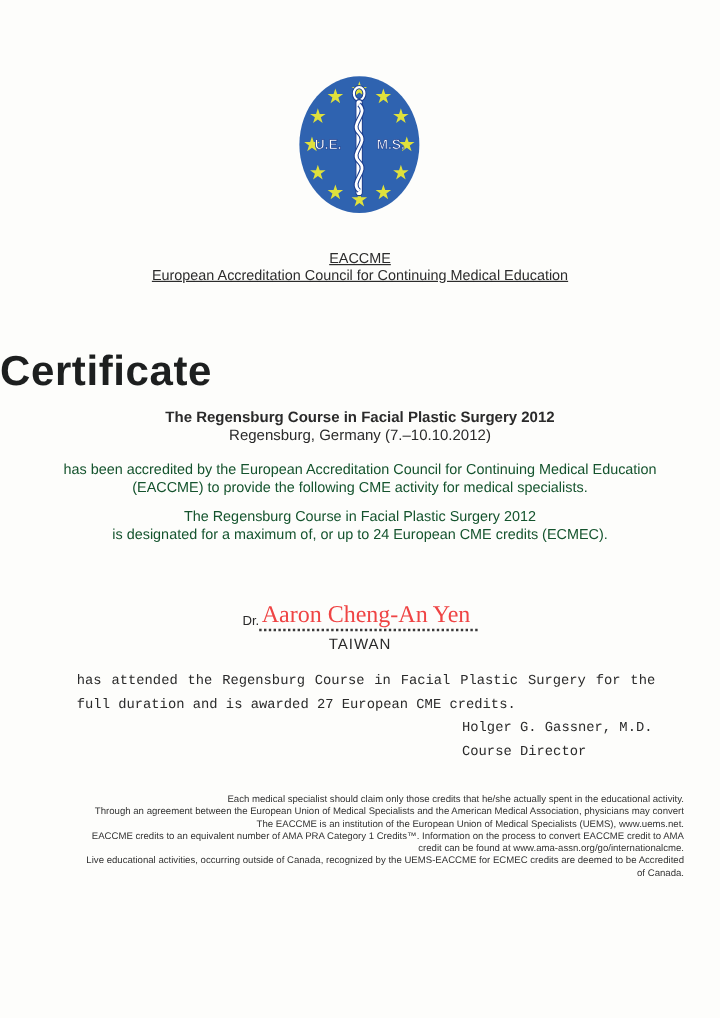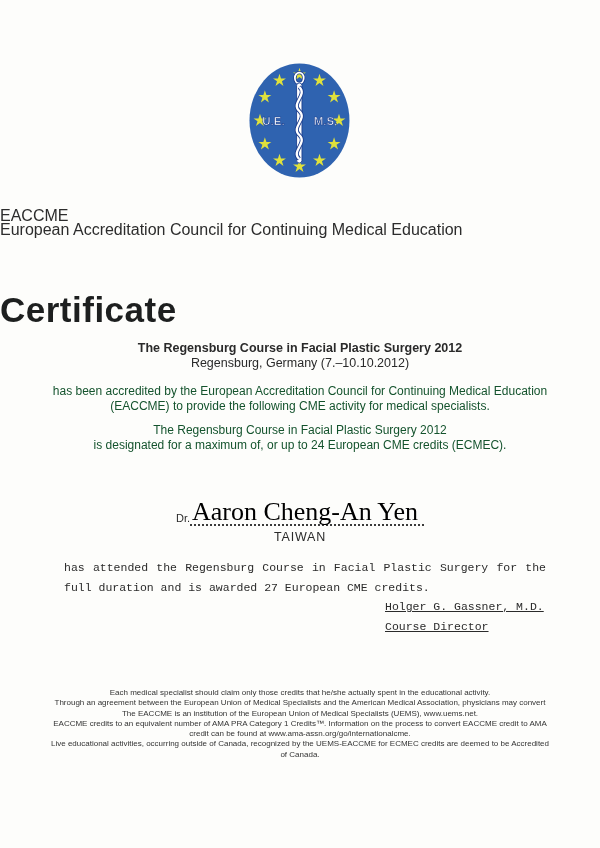--- a/index.html
+++ b/index.html
@@ -25,24 +25,25 @@
     height: 117px;
   }
   .logo-wrap svg { display: block; width: 104px; height: 117px; }
 
   
   .org-header {
     position: absolute;
     top: 209px;
     left: 0;
     width: 100%;
-    text-align: left;
-    font-size: 16px;
+    text-align: center;
+    font-size: 12px;
     line-height: 13.5px;
     color: #2c2c2c;
+    text-decoration: underline;
   }
 
   
   .cert-title {
     position: absolute;
     top: 291px;
     left: 0;
     width: 100%;
     text-align: left;
     font-size: 35px;
@@ -86,23 +87,23 @@
     text-align: center;
   }
   .name-row { display: inline-flex; align-items: flex-end; text-align: right; }
   .dr-prefix {
     font-size: 11px;
     color: #2a2a2a;
     padding-bottom: 2px;
   }
   .recipient-name {
     font-family: "Liberation Serif", serif;
-    font-size: 26px;
+    font-size: 20px;
     line-height: 22px;
-    color: #000000;
+    color: #ef4444;
     border-bottom: 2px dotted #3a3a3a;
     padding: 0 6px 1px 2px;
   }
   .recipient-country {
     margin-top: 4px;
     font-size: 12.5px;
     letter-spacing: 0.8px;
     color: #2a2a2a;
   }
 
@@ -116,29 +117,29 @@
     font-size: 11.5px;
     line-height: 19.5px;
     color: #2b2b2b;
     white-space: nowrap;
   }
   .tw-justify {
     white-space: normal;
     text-align: justify;
     text-align-last: justify;
   }
-  .tw-indent { margin-left: 321px; text-decoration: underline; }
+  .tw-indent { margin-left: 321px; }
 
   
   .fineprint {
     position: absolute;
-    top: 688px;
+    top: 661px;
     left: 30px;
     width: 540px;
-    text-align: center;
+    text-align: right;
     font-size: 8px;
     line-height: 10.3px;
     color: #333;
   }
 </style>
 </head>
 <body>
 
 <div id="page">
 

